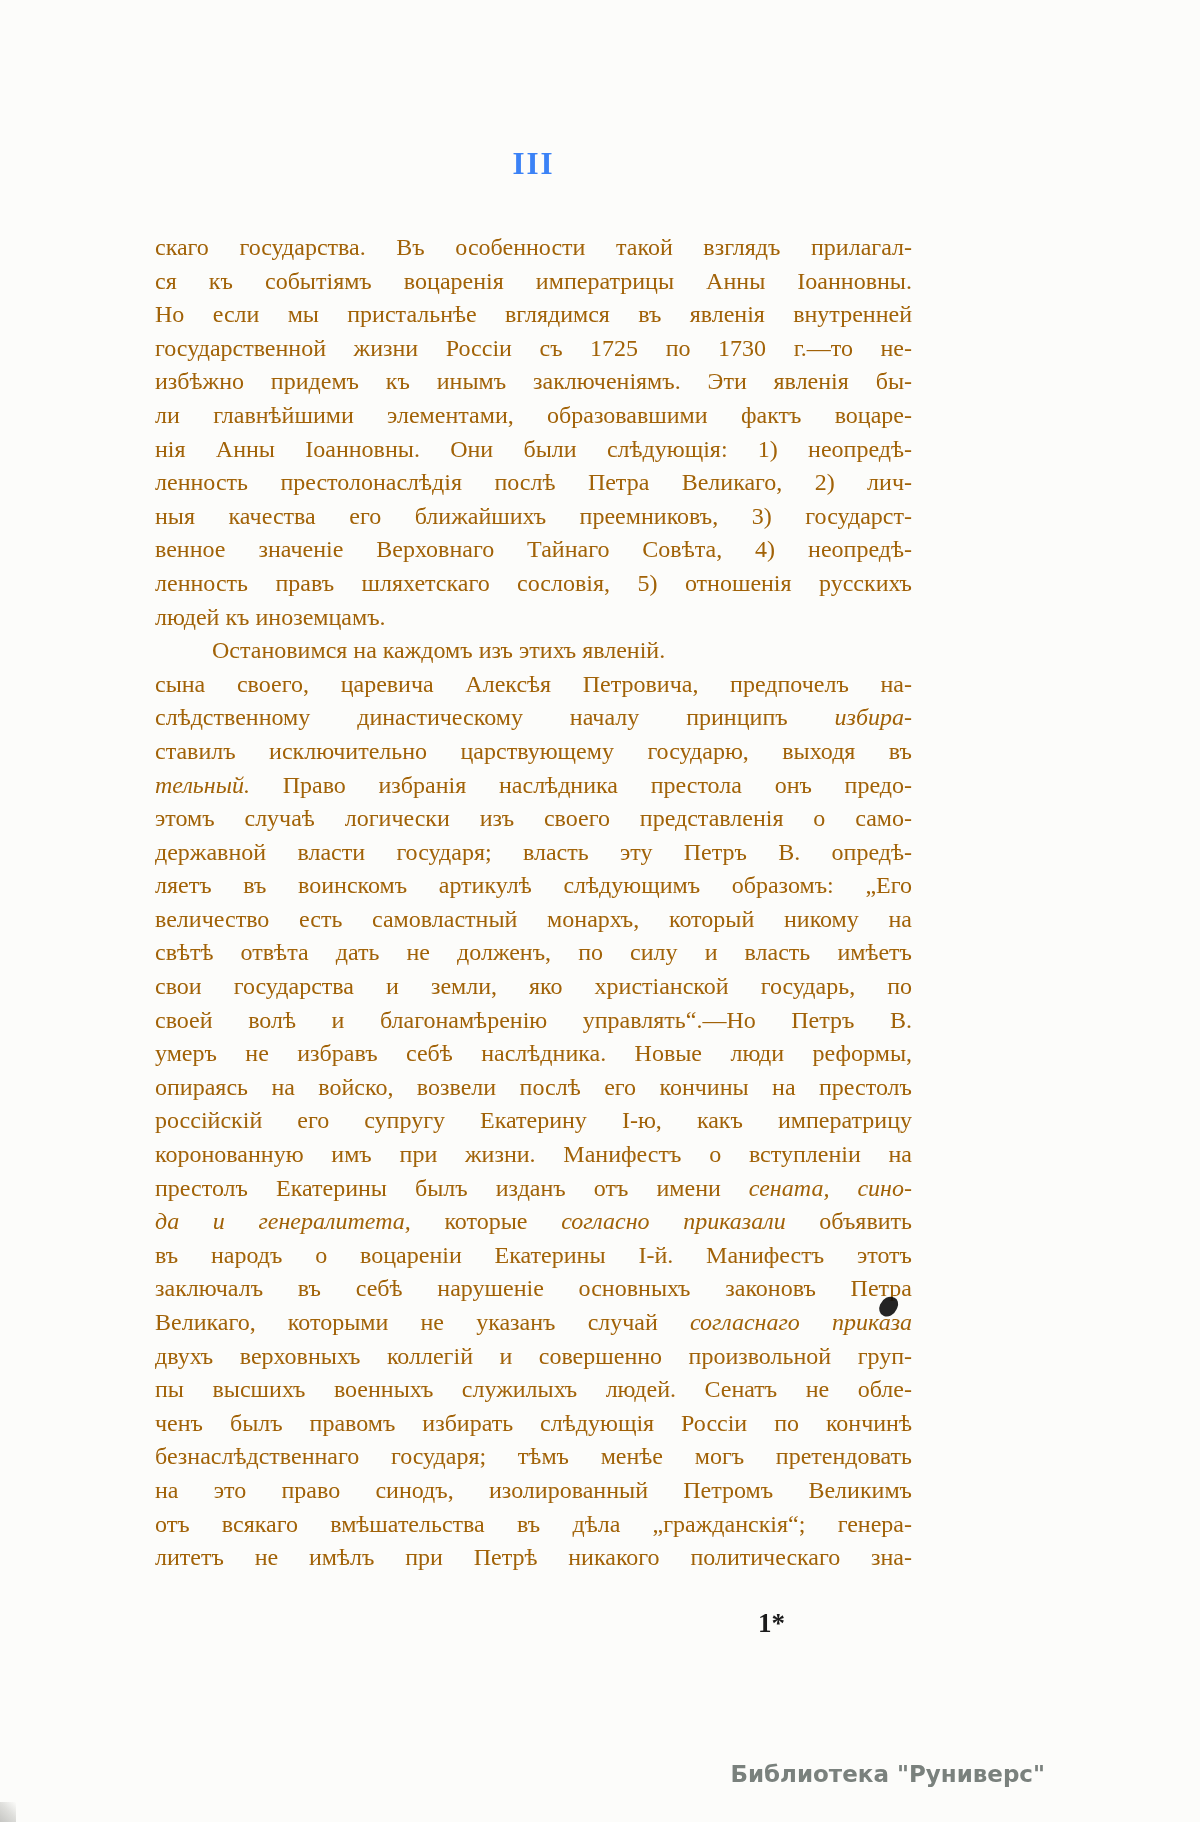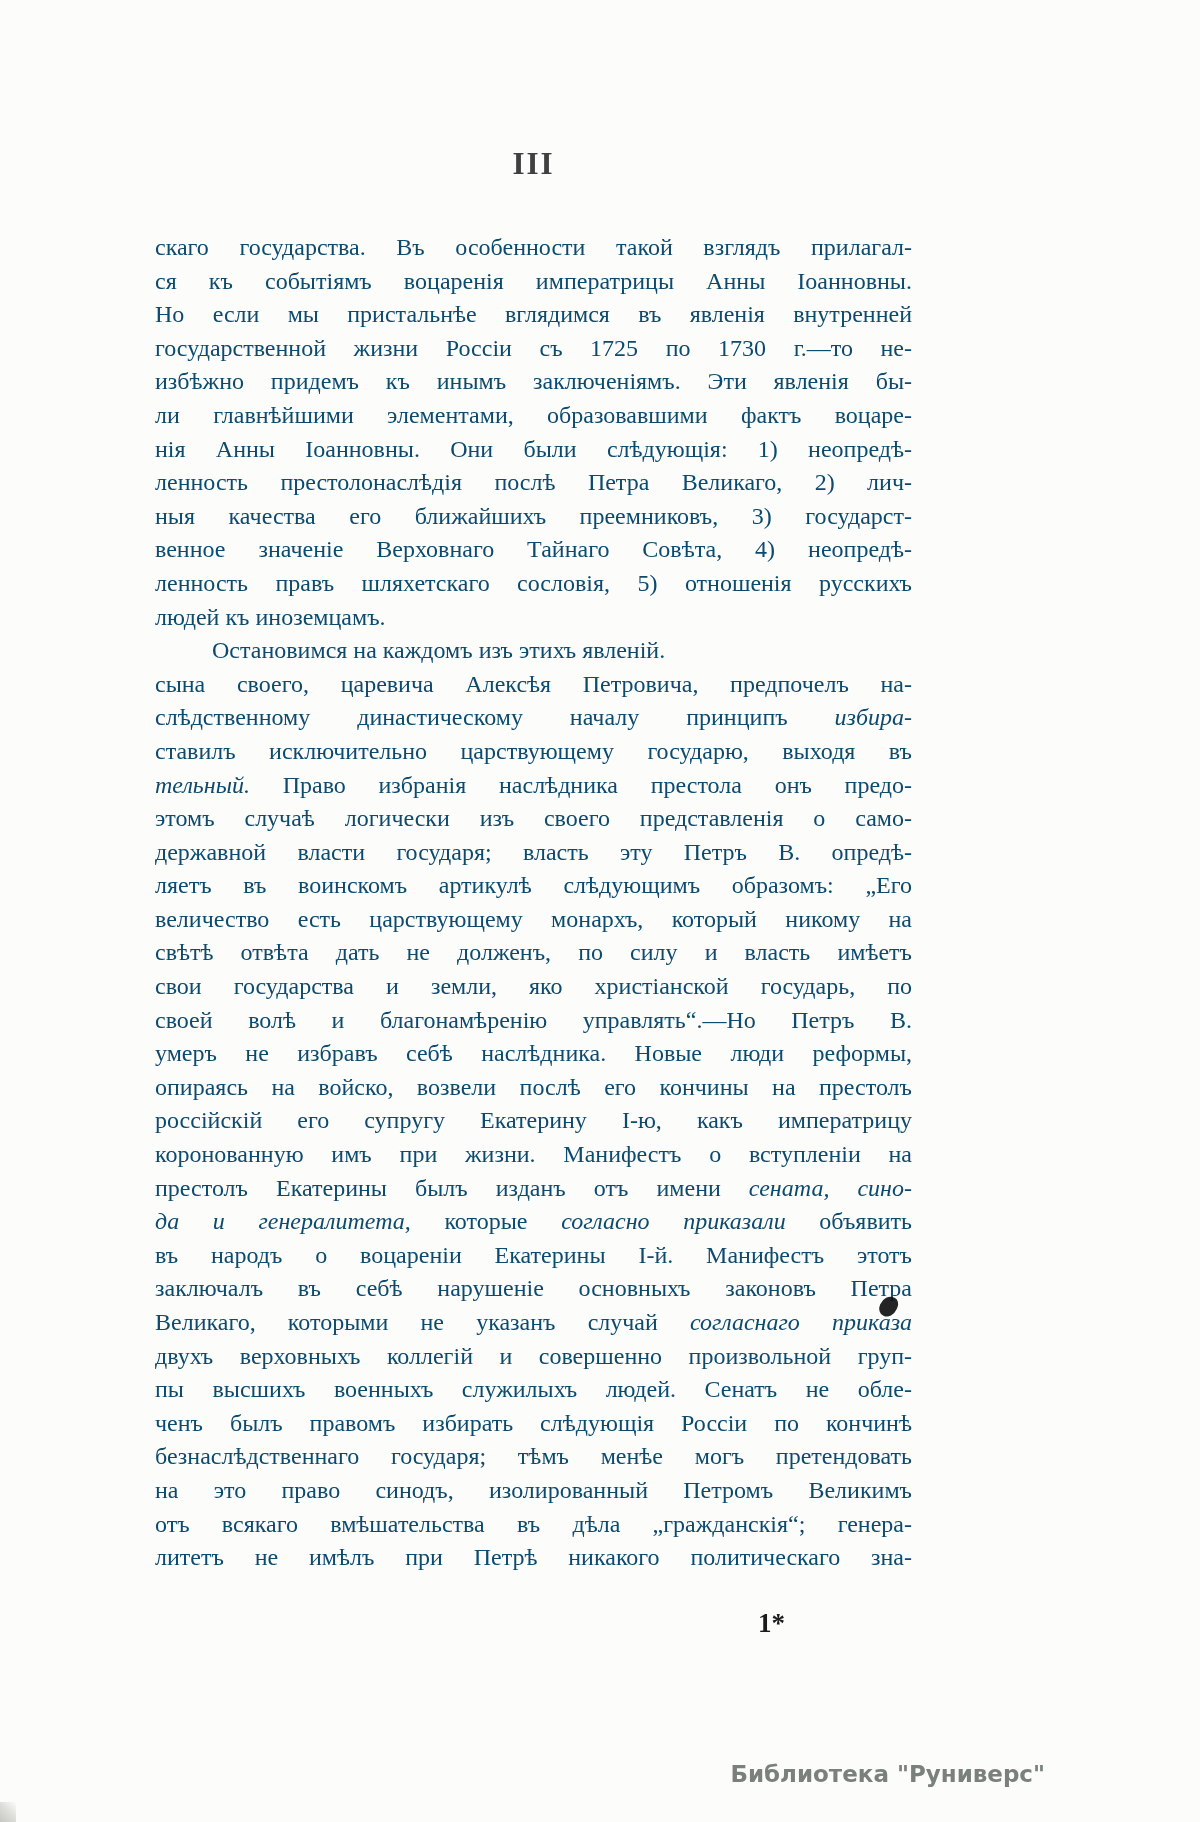--- a/index.html
+++ b/index.html
@@ -3,25 +3,25 @@
 <meta charset="utf-8">
 <style>
   html,body{margin:0;padding:0;}
   body{
     width:1200px;height:1822px;position:relative;
     background:#fcfcfa;overflow:hidden;
     font-family:"Liberation Serif", serif;
   }
   .page-header{
     position:absolute;left:155px;top:146px;width:757px;
-    text-align:center;font-size:31px;font-weight:bold;color:#404040;
+    text-align:center;font-size:31px;font-weight:bold;color:#3b82f6;
     letter-spacing:2px;
   }
   .text-block{
-    position:absolute;left:155px;top:231px;width:757px;color:#0c4a6e;
+    position:absolute;left:155px;top:231px;width:757px;color:#a16207;
   }
   .line{
     height:33.6px;line-height:33.6px;font-size:24px;
     text-align:justify;text-align-last:justify;text-justify:inter-word;
     white-space:pre-wrap;overflow:hidden;
   }
   .line.left{text-align:right;text-align-last:left;}
   .line.indent{padding-left:57px;}
   .line .it{font-style:italic;}
   .signature-mark{
@@ -64,21 +64,21 @@
     <div class="line"><span>ленность правъ шляхетскаго сословія, 5) отношенія русскихъ</span></div>
     <div class="line left"><span>людей къ иноземцамъ.</span></div>
     <div class="line left indent"><span>Остановимся на каждомъ изъ этихъ явленій.</span></div>
     <div class="line"><span>сына своего, царевича Алексѣя Петровича, предпочелъ на-</span></div>
     <div class="line"><span>слѣдственному династическому началу принципъ </span><span class="it">избира-</span></div>
     <div class="line"><span>ставилъ исключительно царствующему государю, выходя въ</span></div>
     <div class="line"><span class="it">тельный.</span><span> Право избранія наслѣдника престола онъ предо-</span></div>
     <div class="line"><span>этомъ случаѣ логически изъ своего представленія о само-</span></div>
     <div class="line"><span>державной власти государя; власть эту Петръ В. опредѣ-</span></div>
     <div class="line"><span>ляетъ въ воинскомъ артикулѣ слѣдующимъ образомъ: „Его</span></div>
-    <div class="line"><span>величество есть царствующему монархъ, который никому на</span></div>
+    <div class="line"><span>величество есть самовластный монархъ, который никому на</span></div>
     <div class="line"><span>свѣтѣ отвѣта дать не долженъ, по силу и власть имѣетъ</span></div>
     <div class="line"><span>свои государства и земли, яко христіанской государь, по</span></div>
     <div class="line"><span>своей волѣ и благонамѣренію управлять“.—Но Петръ В.</span></div>
     <div class="line"><span>умеръ не избравъ себѣ наслѣдника. Новые люди реформы,</span></div>
     <div class="line"><span>опираясь на войско, возвели послѣ его кончины на престолъ</span></div>
     <div class="line"><span>россійскій его супругу Екатерину І-ю, какъ императрицу</span></div>
     <div class="line"><span>коронованную имъ при жизни. Манифестъ о вступленіи на</span></div>
     <div class="line"><span>престолъ Екатерины былъ изданъ отъ имени </span><span class="it">сената,</span><span> </span><span class="it">сино-</span></div>
     <div class="line"><span class="it">да и генералитета,</span><span> которые </span><span class="it">согласно приказали</span><span> объявить</span></div>
     <div class="line"><span>въ народъ о воцареніи Екатерины І-й. Манифестъ этотъ</span></div>

